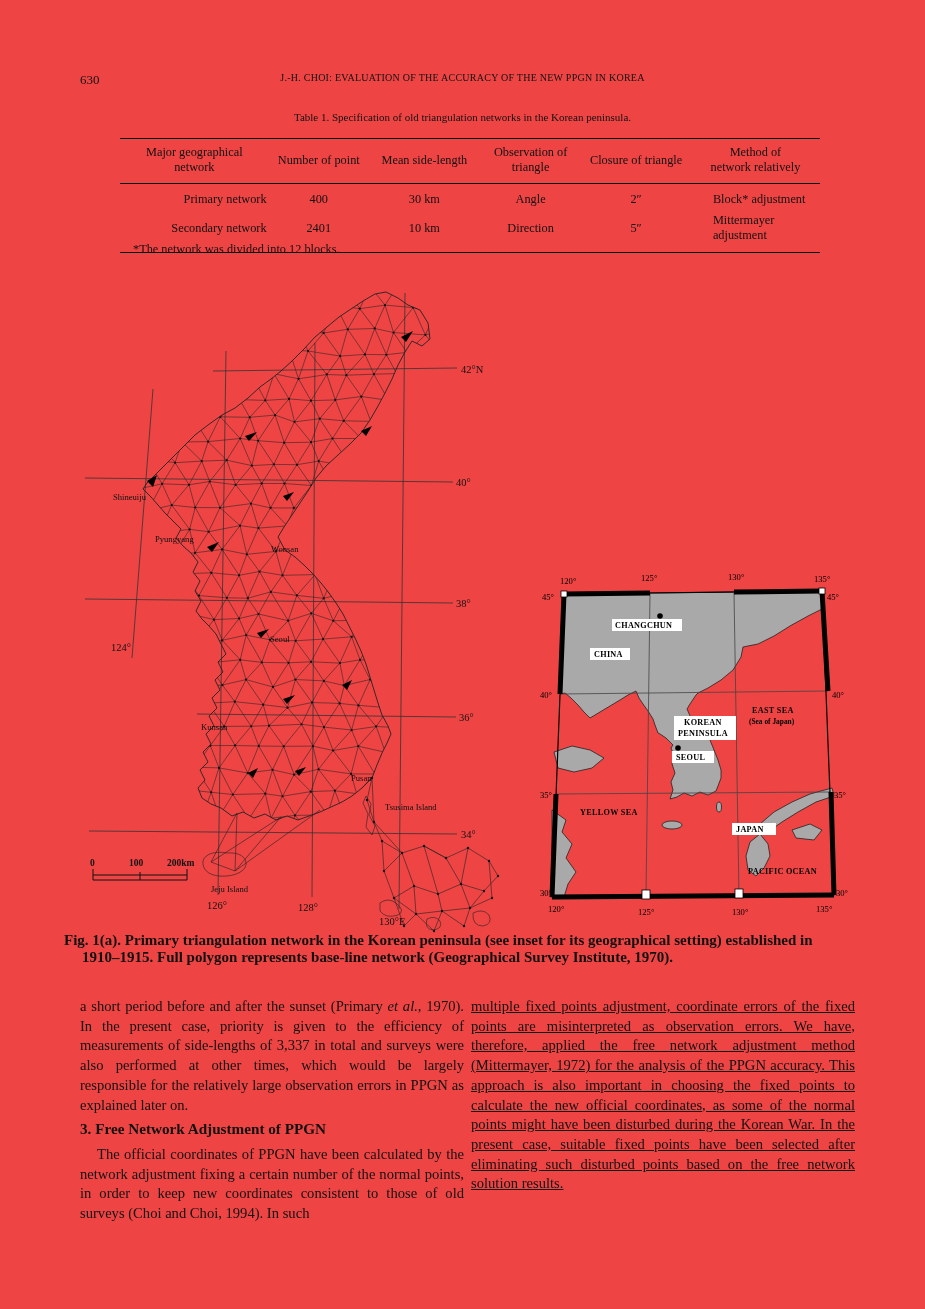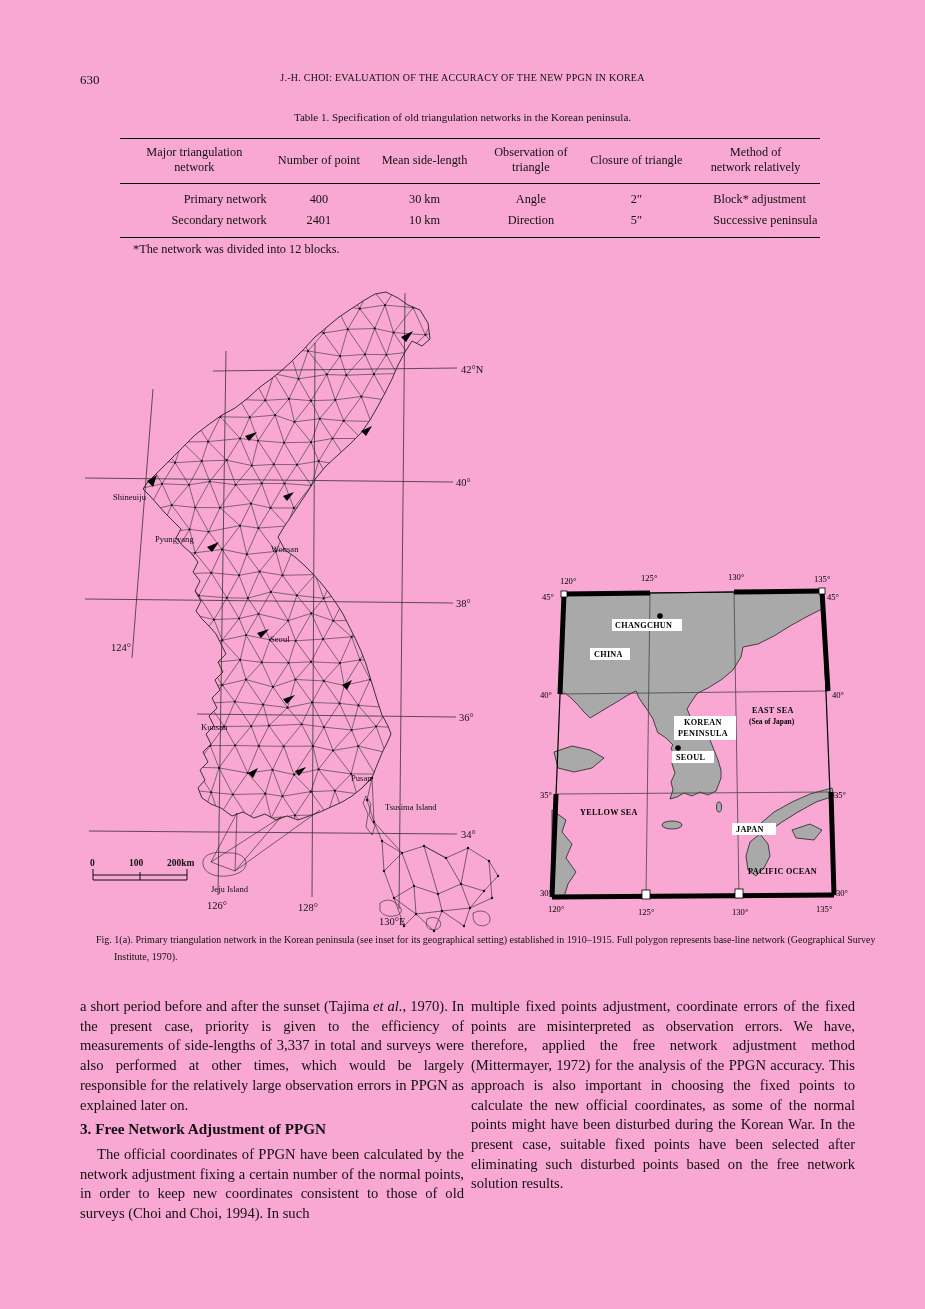--- a/index.html
+++ b/index.html
@@ -1,33 +1,33 @@
 <!DOCTYPE html>
 <html><head>
 <meta charset="utf-8">
 <style>
   html,body{margin:0;padding:0;background:#e8e8e8;}
-  .page{position:relative;width:925px;height:1309px;background:#f9a8d4;margin:0 auto;
+  .page{position:relative;width:925px;height:1309px;background:#ef4444;margin:0 auto;
         font-family:"Liberation Serif",serif;color:#111;overflow:hidden;}
   .pageno{position:absolute;left:80px;top:72px;font-size:13px;}
   .runhead{position:absolute;left:0;top:72px;width:100%;text-align:center;font-size:10px;letter-spacing:.25px;}
   .tblcap{position:absolute;left:0;top:111px;width:100%;text-align:center;font-size:11px;}
   .tbl{position:absolute;left:120px;top:138px;width:700px;border-collapse:collapse;font-size:12.3px;}
   .tbl thead th{border-top:1.4px solid #000;border-bottom:1px solid #000;font-weight:normal;
       text-align:center;white-space:pre-line;padding:6px 2px 8px;line-height:15px;vertical-align:middle;}
   .tbl tbody td{padding:3px 2px;text-align:center;}
   .tbl tbody tr:first-child td{padding-top:8px;}
   .tbl tbody tr:last-child td{padding-bottom:9px;border-bottom:1.4px solid #000;}
   .tbl td.l{text-align:right;padding-left:8px;}
   .tbl td.l6{text-align:left;padding-left:22px;}
   .footnote{position:absolute;left:133px;top:242px;font-size:12.3px;}
-  .figcap{position:absolute;left:96px;top:932px;width:770px;font-size:10px;line-height:16.5px;
-      padding-left:18px;text-indent:-18px;}
+  .figcap{position:absolute;left:64px;top:932px;width:770px;font-size:15px;line-height:16.5px;
+      padding-left:18px;text-indent:-18px;font-weight:bold;}
   .col{position:absolute;top:997px;width:384px;font-size:14.6px;line-height:19.7px;text-align:justify;}
-  .col.left{left:80px;} .col.right{left:471px;}
+  .col.left{left:80px;} .col.right{left:471px;text-decoration:underline;}
   .col p{margin:0;}
   .col p.ind{text-indent:17px;}
   .col h3{font-size:15.2px;margin:4px 0 6px 0;}
   svg text{font-family:"Liberation Serif",serif;}
   .maplbl{font-size:8.6px;fill:#111;}
   .gridlbl{font-size:10.5px;fill:#111;}
   .scalelbl{font-size:9.5px;font-weight:bold;fill:#111;}
   .inslbl{font-size:8.2px;font-weight:bold;letter-spacing:.3px;fill:#000;}
   .inslbl2{font-size:7.4px;font-weight:bold;fill:#000;}
   .instick{font-size:8.6px;fill:#000;}
@@ -38,21 +38,21 @@
 <div class="page">
 
   <div class="pageno">630</div>
   <div class="runhead">J.-H. CHOI: EVALUATION OF THE ACCURACY OF THE NEW PPGN IN KOREA</div>
 
   <div class="tblcap">Table 1.  Specification of old triangulation networks in the Korean peninsula.</div>
 
   <table class="tbl">
     <thead>
       <tr>
-        <th style="width:150px">Major triangulation
+        <th style="width:150px">Major geographical
 network</th>
         <th style="width:100px">Number of point</th>
         <th style="width:112px">Mean side-length</th>
         <th style="width:100px">Observation of
 triangle</th>
         <th style="width:110px">Closure of triangle</th>
         <th style="width:128px">Method of
 network relatively</th>
       </tr>
     </thead>
@@ -64,21 +64,21 @@
         <td>Angle</td>
         <td>2″</td>
         <td class="l6">Block* adjustment</td>
       </tr>
       <tr>
         <td class="l">Secondary network</td>
         <td>2401</td>
         <td>10 km</td>
         <td>Direction</td>
         <td>5″</td>
-        <td class="l6">Successive peninsula</td>
+        <td class="l6">Mittermayer adjustment</td>
       </tr>
     </tbody>
   </table>
 
   <div class="footnote">*The network was divided into 12 blocks.</div>
 
   <svg id="mainmap" style="position:absolute;left:85px;top:285px;" width="430" height="648" viewBox="0 0 430 648">
     <defs>
       <clipPath id="kclip">
         <path d="M62,198 L72,188 85,175 98,162 110,150 123,140 137,130 150,123 163,113 175,102 186,94 196,86 207,76 219,64 230,52 242,42 254,32 266,24 278,16 290,9 301,7 313,13 323,20 335,25 343,38 345,54 337,61 327,56 320,67 313,80 307,94 300,108 293,121 285,135 276,148 265,159 253,170 241,181 231,193 223,206 215,218 207,230 199,242 193,252 200,265 210,272 219,280 228,289 236,298 244,308 251,318 258,329 264,341 270,353 276,366 281,379 285,392 289,405 293,418 297,430 303,441 306,449 302,458 297,468 292,480 287,493 277,503 267,511 257,517 246,522 235,527 224,531 213,535 202,531 191,535 180,529 169,533 158,527 147,531 136,523 126,519 117,513 113,503 120,495 115,485 123,477 118,467 126,459 121,449 129,441 124,431 132,423 127,413 135,405 130,395 138,387 133,377 141,369 136,359 131,349 124,341 117,334 111,326 116,316 110,306 115,296 108,287 113,277 106,268 98,261 91,253 96,244 88,236 80,228 73,220 66,212 58,204 Z"></path>
@@ -707,21 +707,21 @@
       <text class="inslbl" x="42" y="253">YELLOW SEA</text>
       <rect x="194" y="261" width="44" height="12" fill="#fff"></rect>
       <text class="inslbl" x="198" y="270">JAPAN</text>
       <text class="inslbl" x="210" y="312">PACIFIC OCEAN</text>
     </g>
   </svg>
 
   <div class="figcap">Fig. 1(a).  Primary triangulation network in the Korean peninsula (see inset for its geographical setting) established in 1910–1915. Full polygon represents base-line network (Geographical Survey Institute, 1970).</div>
 
   <div class="col left">
-    <p><span>a short period before and after the sunset (Tajima </span><i>et al.</i><span>, 1970). In the present case, priority is given to the efficiency of measurements of side-lengths of 3,337 in total and surveys were also performed at other times, which would be largely responsible for the relatively large observation errors in PPGN as explained later on.</span></p>
+    <p><span>a short period before and after the sunset (Primary </span><i>et al.</i><span>, 1970). In the present case, priority is given to the efficiency of measurements of side-lengths of 3,337 in total and surveys were also performed at other times, which would be largely responsible for the relatively large observation errors in PPGN as explained later on.</span></p>
     <h3>3.  Free Network Adjustment of PPGN</h3>
     <p class="ind">The official coordinates of PPGN have been calculated by the network adjustment fixing a certain number of the normal points, in order to keep new coordinates consistent to those of old surveys (Choi and Choi, 1994). In such</p>
   </div>
   <div class="col right">
     <p>multiple fixed points adjustment, coordinate errors of the fixed points are misinterpreted as observation errors. We have, therefore, applied the free network adjustment method (Mittermayer, 1972) for the analysis of the PPGN accuracy. This approach is also important in choosing the fixed points to calculate the new official coordinates, as some of the normal points might have been disturbed during the Korean War. In the present case, suitable fixed points have been selected after eliminating such disturbed points based on the free network solution results.</p>
   </div>
 
 </div>
 
 </body></html>

